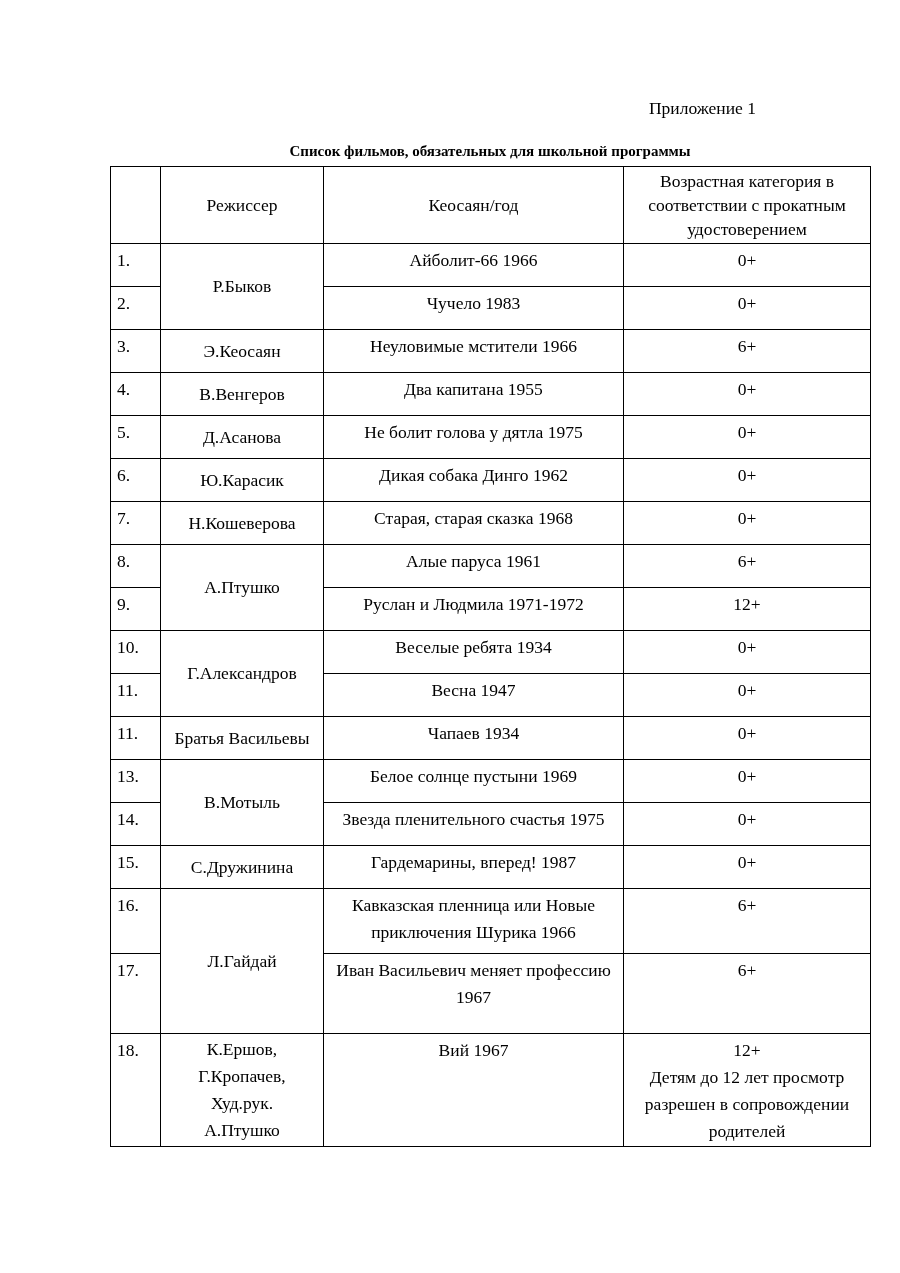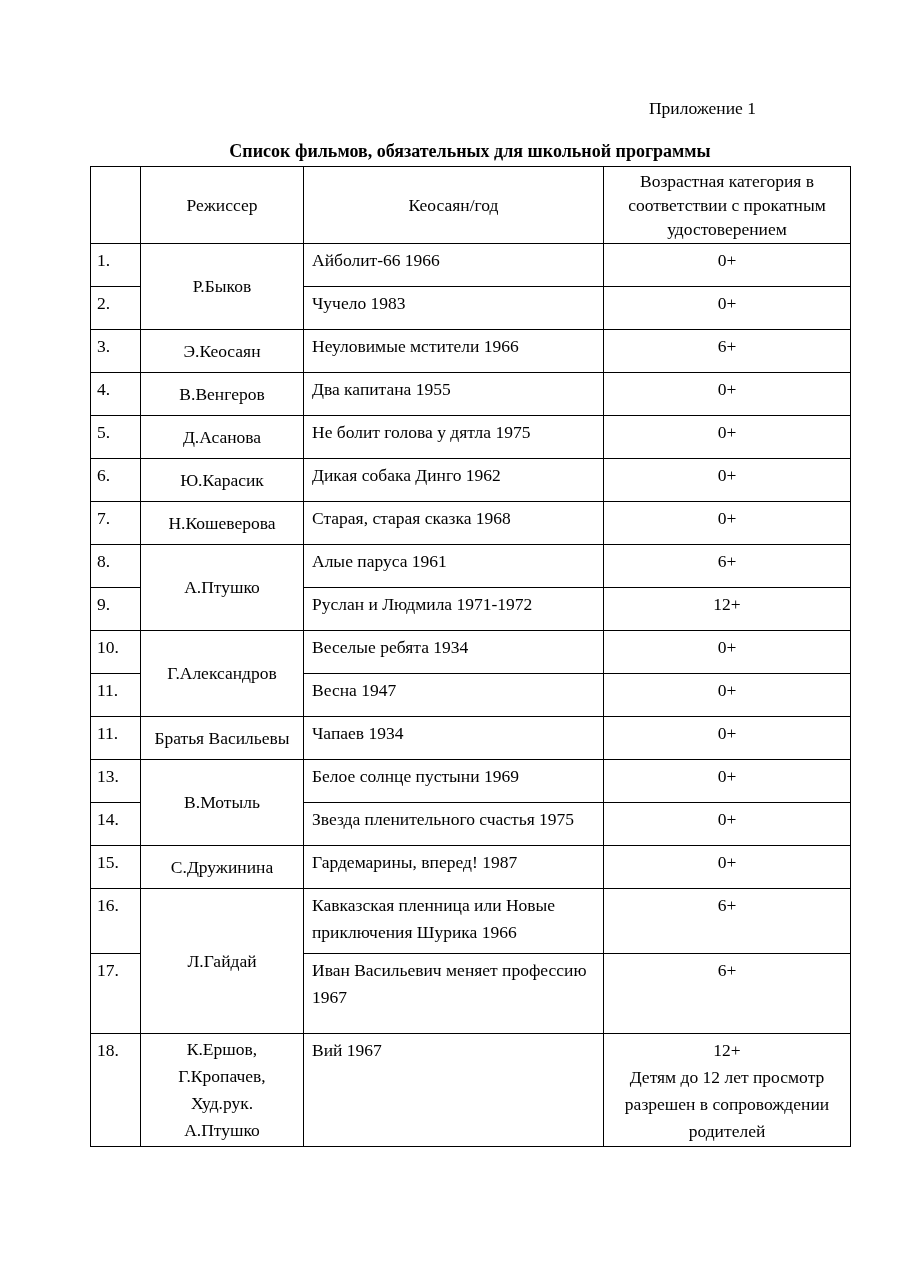--- a/index.html
+++ b/index.html
@@ -7,35 +7,36 @@
   body {
     width: 900px; height: 1273px;
     font-family: "Liberation Serif", "DejaVu Serif", serif;
     color: #000000;
     overflow: hidden;
   }
   .page {
     position: relative;
     width: 820px; height: 1273px;
     background: #ffffff;
+    padding-left: 20px;
   }
   .appendix {
     padding-top: 97px;
     padding-right: 64px;
     text-align: right;
     font-size: 17.5px;
     line-height: 22px;
   }
   .doc-title {
     margin-top: 21px;
     margin-left: 90px;
     width: 760px;
     text-align: center;
     font-weight: bold;
-    font-size: 18px;
+    font-size: 15px;
     line-height: 22px;
   }
   table.films {
     margin-top: 4px;
     margin-left: 90px;
     width: 760px;
     border-collapse: collapse;
     table-layout: fixed;
     font-size: 17.5px;
   }
@@ -64,21 +65,21 @@
   }
   td.col-dir {
     vertical-align: middle;
     text-align: center;
     line-height: 27px;
     white-space: pre-line;
     padding: 2px 4px;
   }
   td.col-film {
     vertical-align: top;
-    text-align: left;
+    text-align: center;
     padding: 3px 8px 0 8px;
     line-height: 27px;
     white-space: pre-line;
   }
   td.col-age {
     vertical-align: top;
     text-align: center;
     padding: 3px 6px 0 6px;
     line-height: 27px;
     white-space: pre-line;

